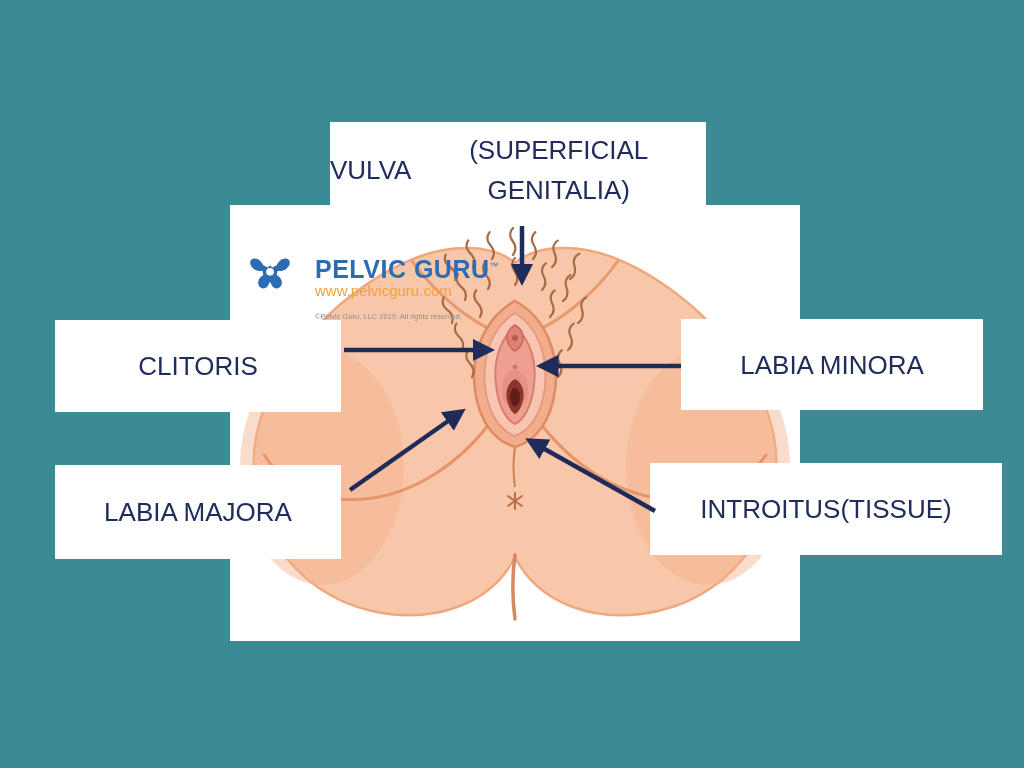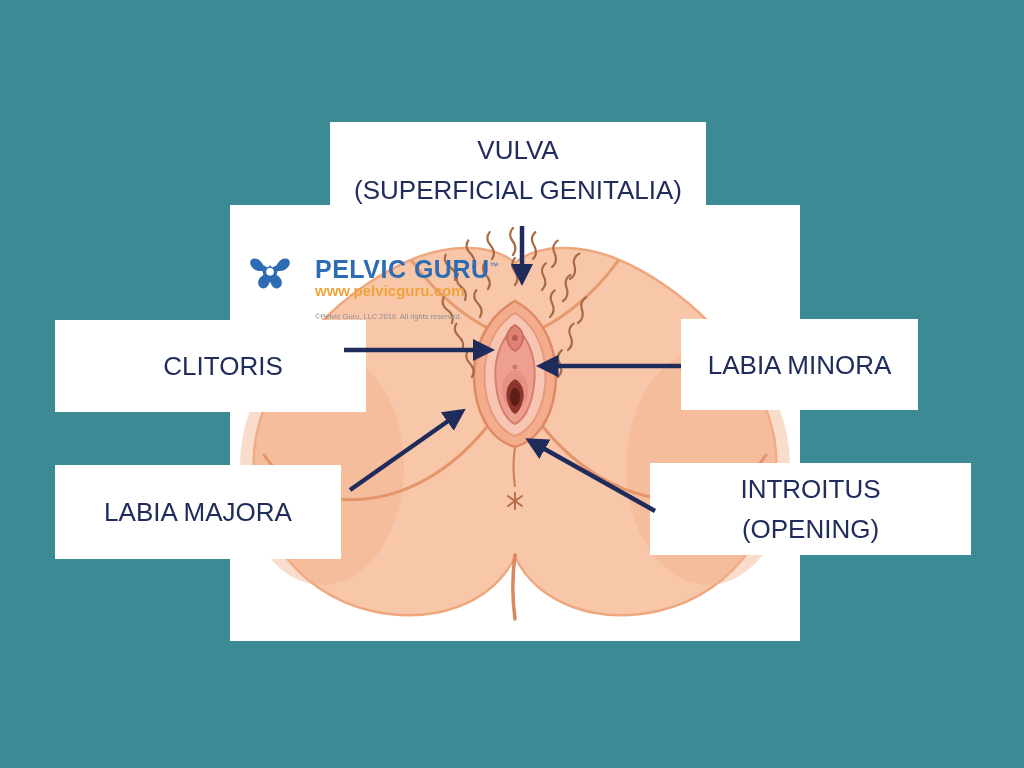--- a/index.html
+++ b/index.html
@@ -34,49 +34,49 @@
   .logo .brand {
     color: #2d6cb3;
     font-weight: bold;
     font-size: 25px;
     letter-spacing: 0.5px;
     white-space: nowrap;
   }
   .logo .brand sup { font-size: 9px; font-weight: normal; }
   .logo .site {
     color: #f0a23c;
-    font-weight: bold;
+    font-weight: normal;
     font-size: 15px;
     margin-top: 1px;
   }
   .logo .copyright {
     color: #8f8f8f;
     font-size: 7.5px;
     margin-top: 14px;
   }
 
   
   .label-box {
     position: absolute;
     background: #ffffff;
     color: #202c5c;
     display: flex;
-    flex-direction: column;
+    flex-direction: row;
     align-items: center;
     justify-content: center;
     text-align: center;
     font-size: 26px;
     line-height: 40px;
     z-index: 6;
   }
   #label-vulva        { left: 330px; top: 122px; width: 376px; height: 96px; }
-  #label-clitoris     { left: 55px;  top: 320px; width: 286px; height: 92px; padding-left: 25px; }
-  #label-labia-minora { left: 681px; top: 319px; width: 237px; height: 91px; }
+  #label-clitoris     { left: 55px;  top: 320px; width: 286px; height: 92px; }
+  #label-labia-minora { left: 681px; top: 319px; width: 302px; height: 91px; }
   #label-labia-majora { left: 55px;  top: 465px; width: 286px; height: 94px; }
-  #label-introitus    { left: 650px; top: 463px; width: 321px; height: 92px; }
+  #label-introitus    { left: 650px; top: 463px; width: 352px; height: 92px; }
 
   
   svg.arrows {
     position: absolute;
     left: 0; top: 0;
     width: 1024px; height: 768px;
     pointer-events: none;
     z-index: 7;
   }
 </style>
@@ -172,21 +172,21 @@
 <div class="label-box" id="label-labia-minora">
   <div>LABIA MINORA</div>
 </div>
 
 <div class="label-box" id="label-labia-majora">
   <div>LABIA MAJORA</div>
 </div>
 
 <div class="label-box" id="label-introitus">
   <div>INTROITUS</div>
-  <div>(OPENING)</div>
+  <div>(TISSUE)</div>
 </div>
 
 <svg class="arrows" viewBox="0 0 1024 768">
   <defs>
     <marker id="ah" markerWidth="7" markerHeight="6" refX="1" refY="2.5" orient="auto">
       <path d="M0,0 L5,2.5 L0,5 Z" fill="#1f2b5b"></path>
     </marker>
   </defs>
   <g stroke="#1f2b5b" stroke-width="4.5" fill="none" stroke-linecap="butt">
     <path d="M522,226 L522,268" marker-end="url(#ah)"></path>

